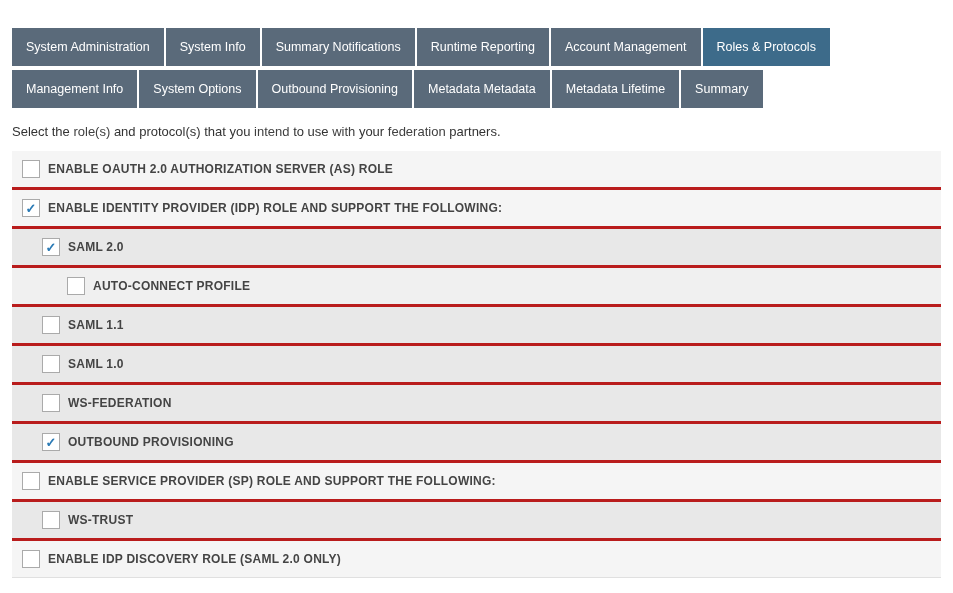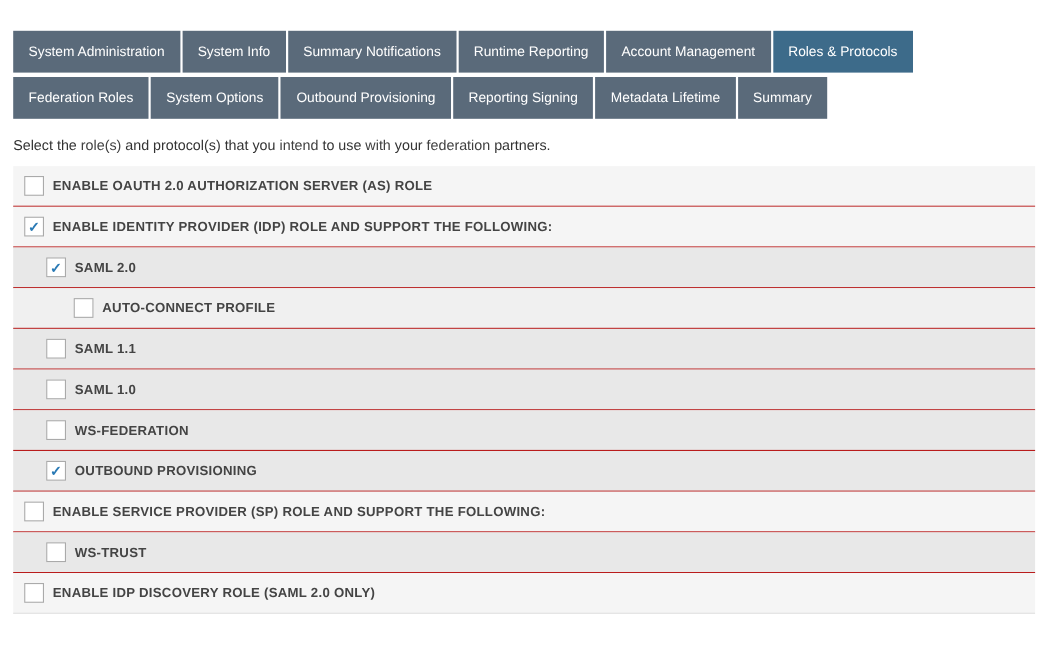--- a/index.html
+++ b/index.html
@@ -52,21 +52,21 @@
     .description {
       margin: 14px 0 12px 0;
       font-size: 13px;
       color: #333;
     }
     .description a { color: #404040; text-decoration: none; }
     .option-row {
       display: flex;
       align-items: center;
       padding: 9px 10px;
-      border-bottom: 1px solid #b91c1c;
+      border-bottom: 3px solid #b91c1c;
     }
     .option-row:last-child { border-bottom: 1px solid #e0e0e0; text-align: center; }
     .option-row.level-0 { background: #f5f5f5; }
     .option-row.level-1 { background: #e8e8e8; padding-left: 30px; }
     .option-row.level-2 { background: #f0f0f0; padding-left: 55px; }
 
     .option-label {
       font-size: 12px;
       font-weight: bold;
       color: #444;
@@ -109,24 +109,24 @@
   <button class="tab">System Administration</button>
       <button class="tab">System Info</button>
       <button class="tab">Summary Notifications</button>
       <button class="tab">Runtime Reporting</button>
       <button class="tab">Account Management</button>
       <button class="tab active" style="background: rgb(61, 107, 138);">Roles &amp; Protocols</button>
     </div>
 
   <div class="tab-row tab-row-2">
 
-  <button class="tab">Federation Roles</button>
+  <button class="tab">Management Info</button>
       <button class="tab">System Options</button>
       <button class="tab">Outbound Provisioning</button>
-      <button class="tab">Reporting Signing</button>
+      <button class="tab">Metadata Metadata</button>
       <button class="tab">Metadata Lifetime</button>
       <button class="tab">Summary</button>
     </div>
 
   <p class="description">
     Select the <a>role(s)</a> and protocol(s) that you <a>intend</a> to use <a>with</a> your <a>federation</a> partners.
   </p>
 
   <div class="options-container">
 

